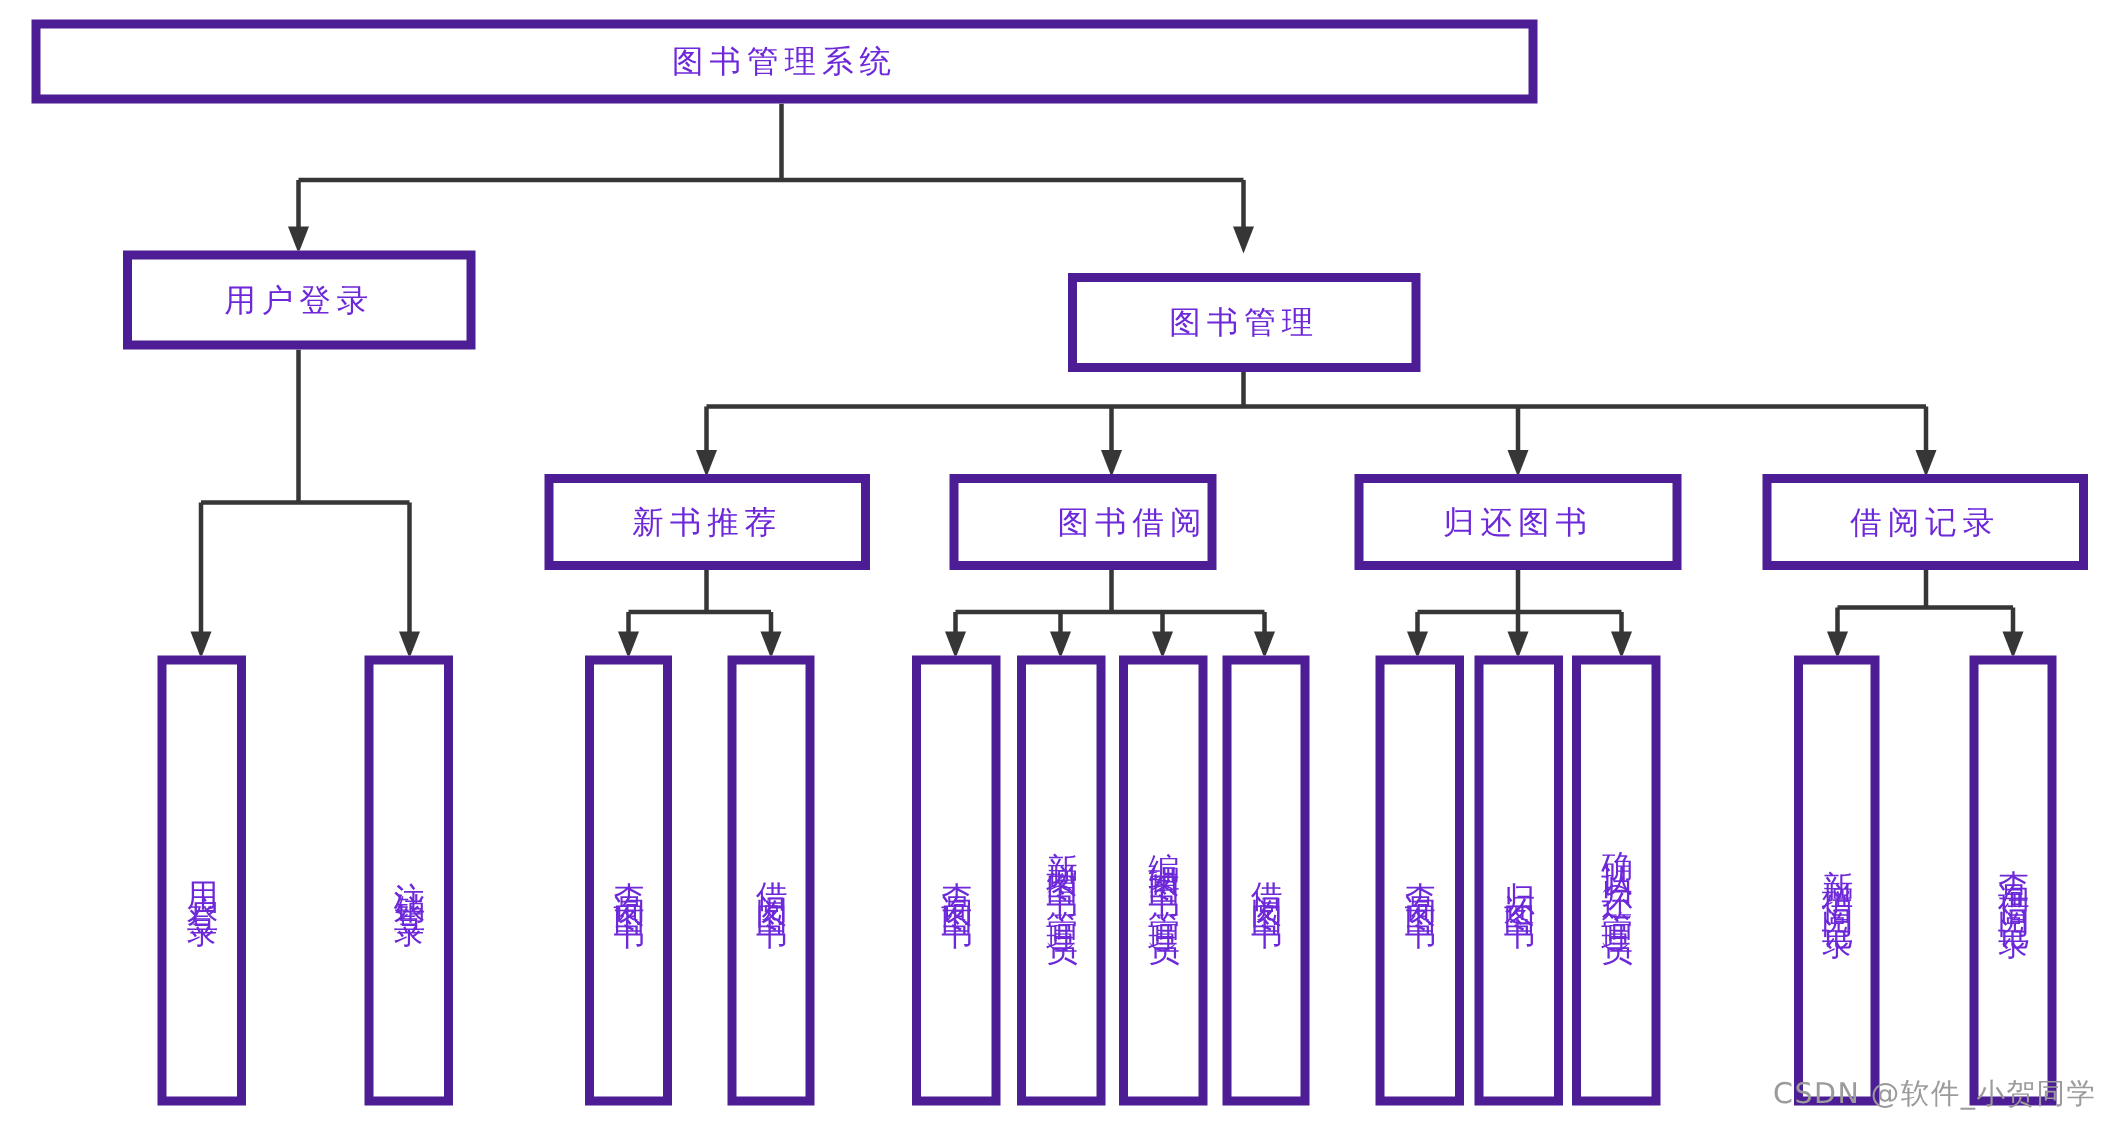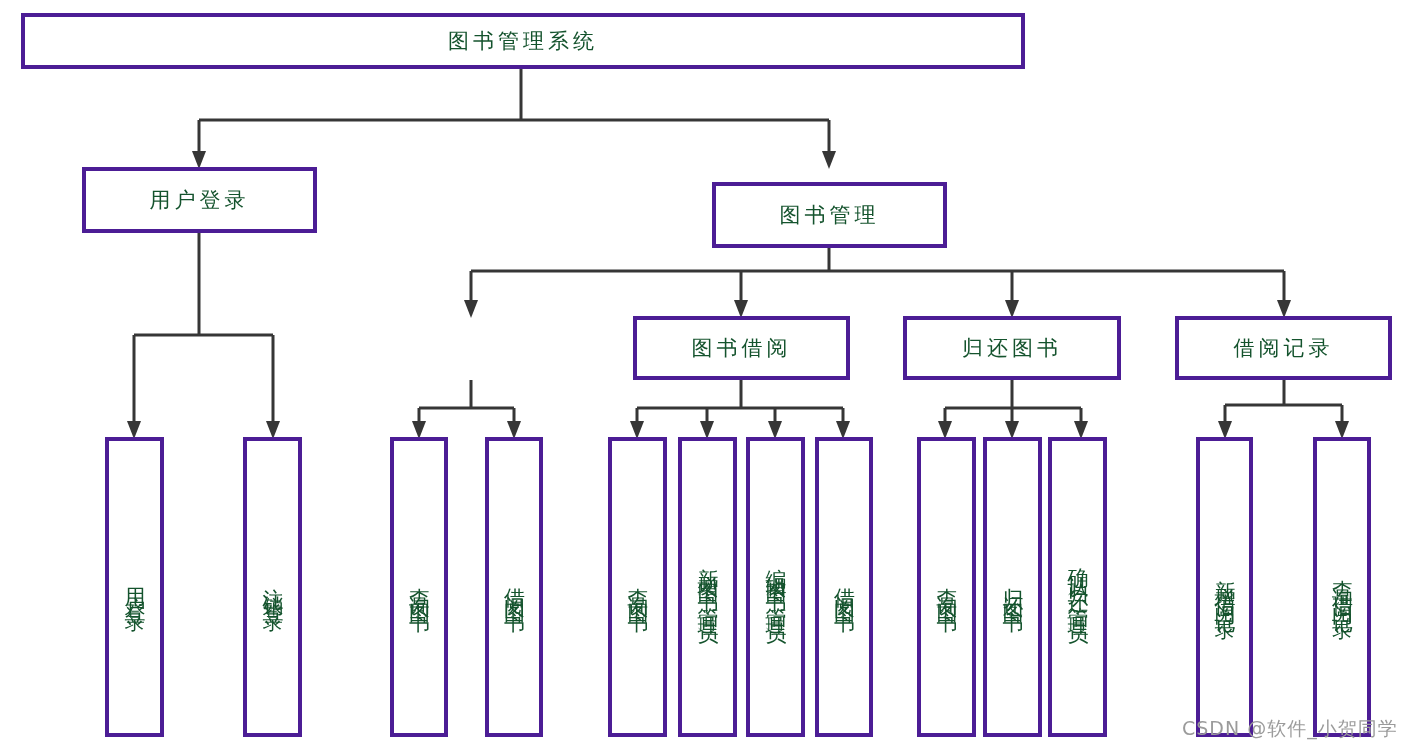--- a/index.html
+++ b/index.html
@@ -13,44 +13,44 @@
   }
   #connectors {
     position: absolute;
     left: 0; top: 0;
     width: 1405px; height: 747px;
   }
   .node {
     position: absolute;
     box-sizing: border-box;
     background: #ffffff;
-    border: 4px solid #4c1d95;
+    border: 6px solid #4c1d95;
     display: flex;
     align-items: center;
     justify-content: center;
-    color: #14532d;
+    color: #6d28d9;
     text-align: center;
   }
   .hbox {
     font-size: 21px;
     letter-spacing: 4px;
   }
   .vbox {
     writing-mode: vertical-rl;
     font-size: 21px;
     letter-spacing: 8px;
     line-height: 1;
   }
   .vbox span { display: inline-block; }
   
   #n-root  { left: 21px;  top: 13px;  width: 1004px; height: 56px; }
   #n-login { left: 82px;  top: 167px; width: 235px;  height: 66px; }
   #n-mgmt  { left: 712px; top: 167px; width: 235px;  height: 66px; margin-top: 15px; }
   #n-newbook { left: 363px;  top: 316px; width: 217px; height: 64px; }
-  #n-borrow  { left: 633px;  top: 316px; width: 217px; height: 64px; }
+  #n-borrow  { left: 633px;  top: 316px; width: 178px; height: 64px; justify-content: flex-end; }
   #n-current { left: 903px;  top: 316px; width: 218px; height: 64px; }
   #n-records { left: 1175px; top: 316px; width: 217px; height: 64px; }
   .leaf { top: 437px; height: 300px; width: 59px; }
   #l-userlogin { left: 105px; }
   #l-logout    { left: 243px; }
   #l-nb-query  { left: 390px; width: 58px; }
   #l-nb-borrow { left: 485px; width: 58px; }
   #l-bb-query  { left: 608px; }
   #l-bb-add    { left: 678px; }
   #l-bb-edit   { left: 746px; }
@@ -113,20 +113,23 @@
     <span>图书管理系统</span>
   </div>
 
   <div id="n-login" class="node hbox">
     <span>用户登录</span>
   </div>
   <div id="n-mgmt" class="node hbox">
     <span>图书管理</span>
   </div>
 
+  <div id="n-newbook" class="node hbox">
+    <span>新书推荐</span>
+  </div>
   <div id="n-borrow" class="node hbox">
     <span>图书借阅</span>
   </div>
   <div id="n-current" class="node hbox">
     <span>归还图书</span>
   </div>
   <div id="n-records" class="node hbox">
     <span>借阅记录</span>
   </div>
 

